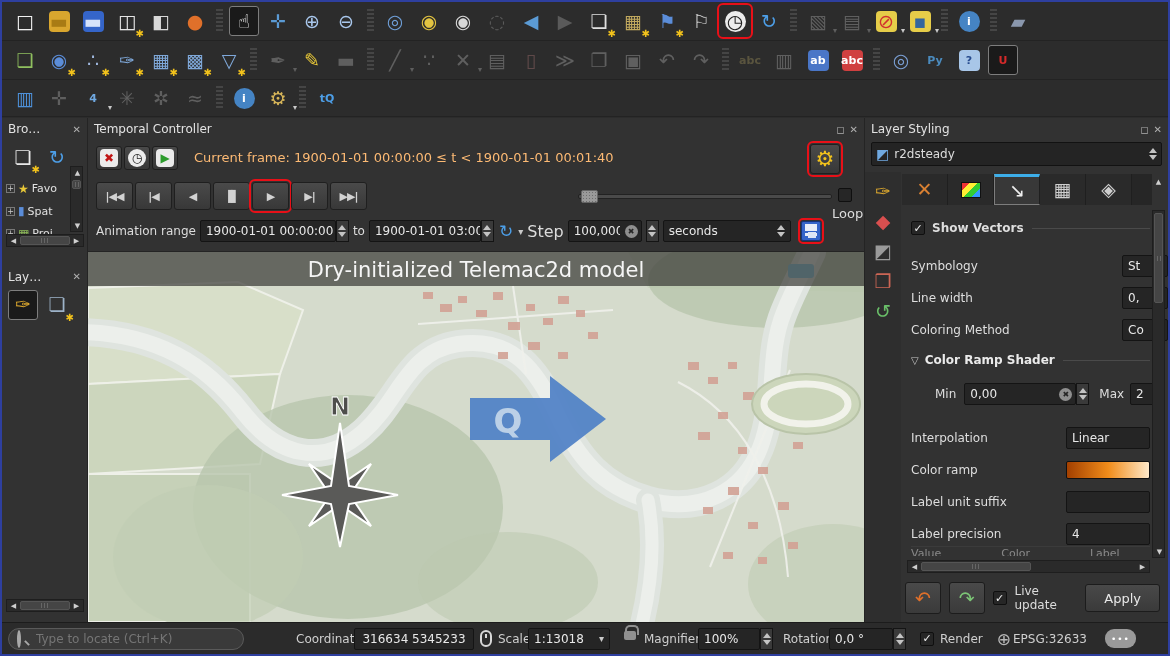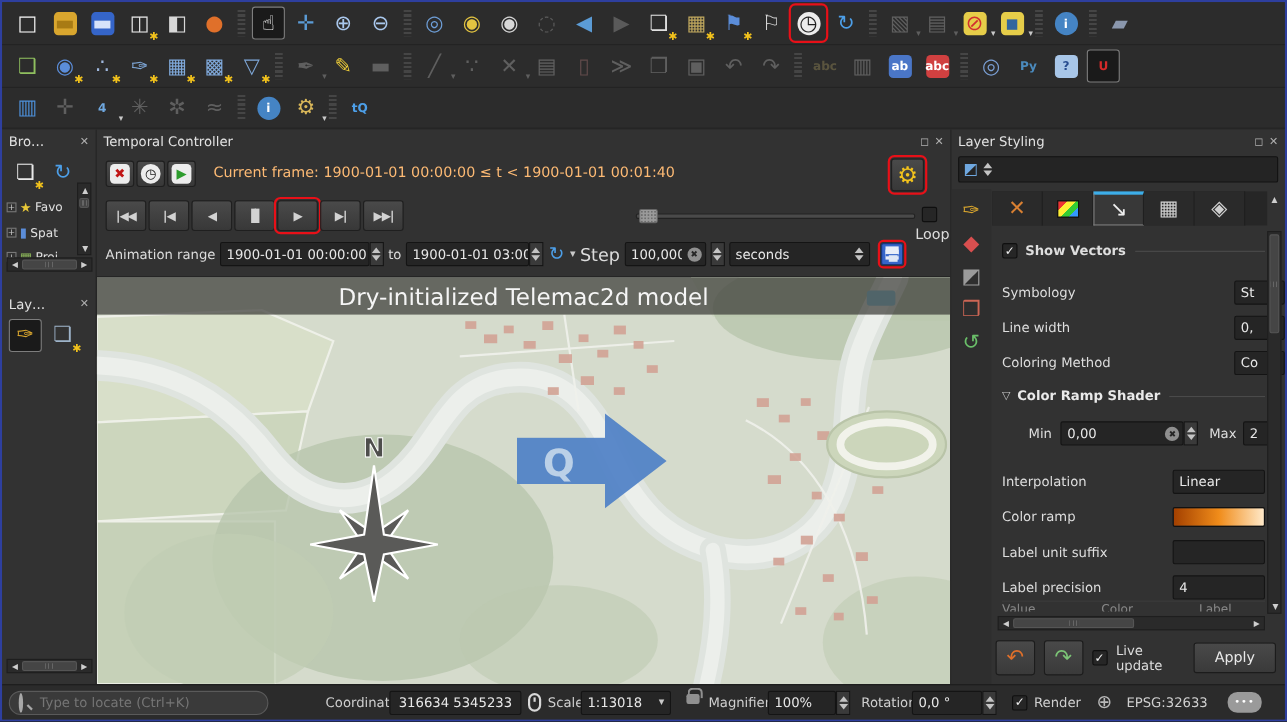--- a/index.html
+++ b/index.html
@@ -590,20 +590,21 @@
   <div class="styling">
     <div class="dockhead">
       <span>Layer Styling</span>
       <span class="sp"></span>
       <span class="mini">◻</span>
       <span class="mini">✕</span>
     </div>
 
     <div class="layercombo">
       <span style="color:#6fa8e0; font-size:14px;">◩</span>
+      <span style="flex:1;">r2dsteady</span>
       <span style="display:flex; flex-direction:column; gap:2px;">
           <span class="tu"></span>
           <span class="td"></span>
         </span>
     </div>
 
     <div class="sstrip">
         <span class="tbtn">
           <span class="g" style="color: rgb(217, 166, 46);">✑</span>
         </span>
@@ -755,16 +756,16 @@
     <div style="display:flex;">
       <div class="field" style="width:64px;">0,0 °</div>
       <div class="updn">
           <span class="tu"></span>
           <span class="td"></span>
         </div>
     </div>
     <span class="cb on" style="margin-left:14px;"></span>
     <span class="slabel" style="margin-left:6px;">Render</span>
     <span style="font-size:17px; color:#b8b8b8; margin-left:14px;">⊕</span>
-    <span class="slabel" style="margin-left:13px;text-align:right;">EPSG:32633</span>
+    <span class="slabel" style="margin-left:2px;text-align:right;">EPSG:32633</span>
     <span class="bubble" style="margin-left:18px;">•••</span>
   </div>
 </div>
 
 </body></html>

